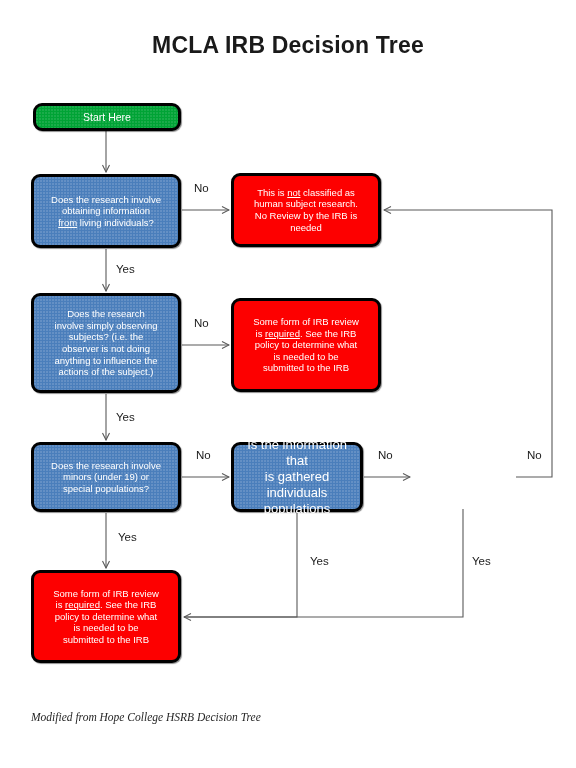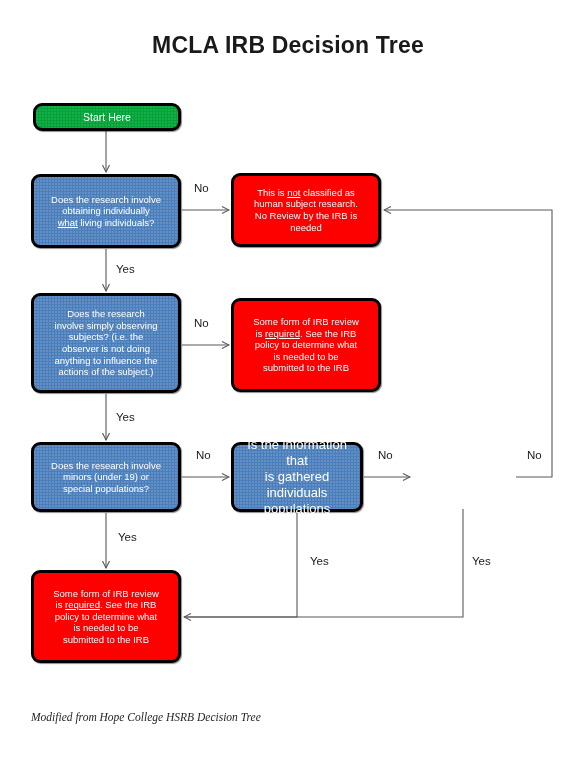--- a/index.html
+++ b/index.html
@@ -124,22 +124,22 @@
     </g>
   </svg>
 
   <div class="node green" style="left:33px; top:103px; width:148px; height:28px; font-size:10.5px;">
     <span class="txt">Start Here</span>
   </div>
 
   <div class="node blue" style="left:31px; top:174px; width:150px; height:74px; font-size:9.5px;">
     <span class="txt">
       <span>Does the research involve</span><br>
-      <span>obtaining individually</span><br>
-      <u>what</u><span> living individuals?</span>
+      <span>obtaining information</span><br>
+      <u>from</u><span> living individuals?</span>
     </span>
   </div>
 
   <div class="node blue" style="left:31px; top:293px; width:150px; height:100px; font-size:9.5px;">
     <span class="txt">
       <span>Does the research</span><br>
       <span>involve simply observing</span><br>
       <span>subjects? (i.e. the</span><br>
       <span>observer is not doing</span><br>
       <span>anything to influence the</span><br>

